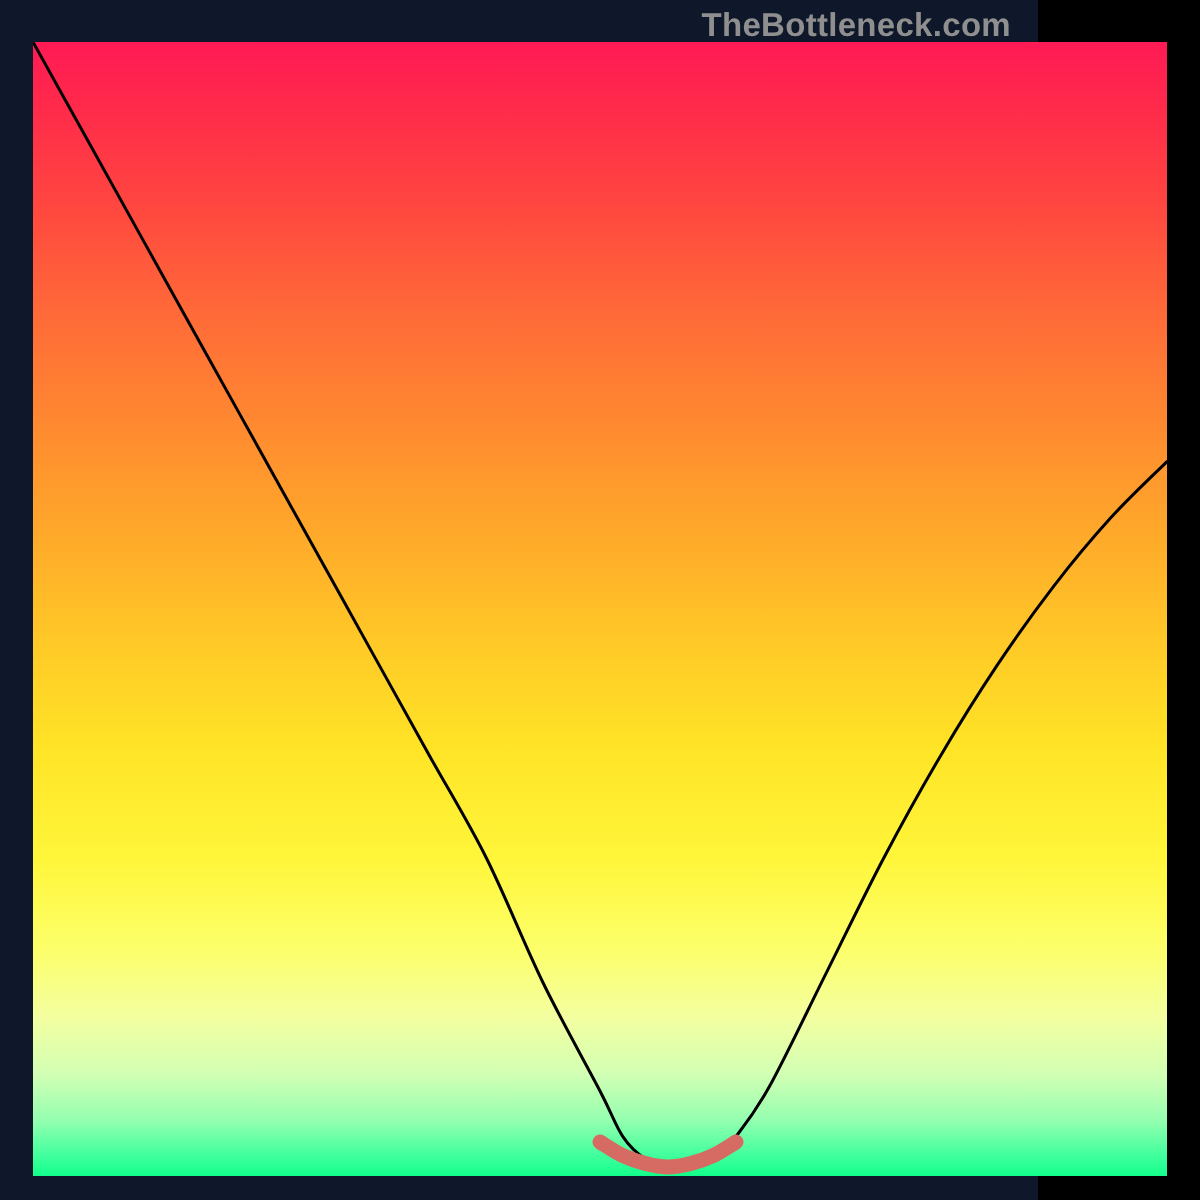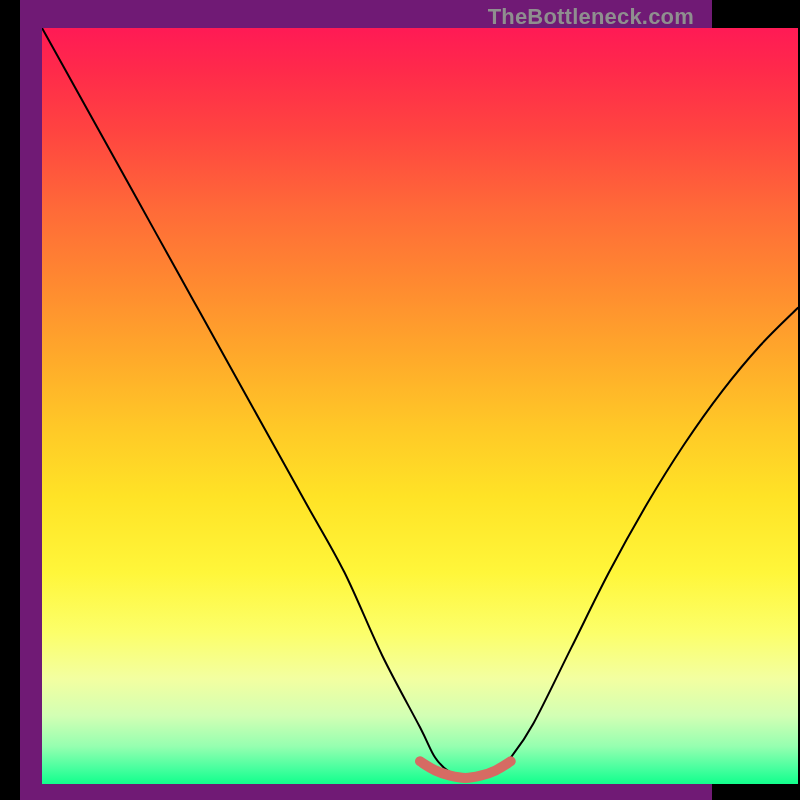--- a/index.html
+++ b/index.html
@@ -10,22 +10,21 @@
     background: #000;
     overflow: hidden;
     font-family: Arial, Helvetica, sans-serif;
   }
   .frame {
     position: absolute;
     left: 0;
     top: 0;
     width: 692px;
     height: 800px;
-    background: #701a75;
-    margin-left: 20px;
+    background: #0f172a;
   }
   .plot {
     position: absolute;
     left: 22px;
     top: 28px;
     width: 756px;
     height: 756px;
     overflow: hidden;
   }
   .gradient {

